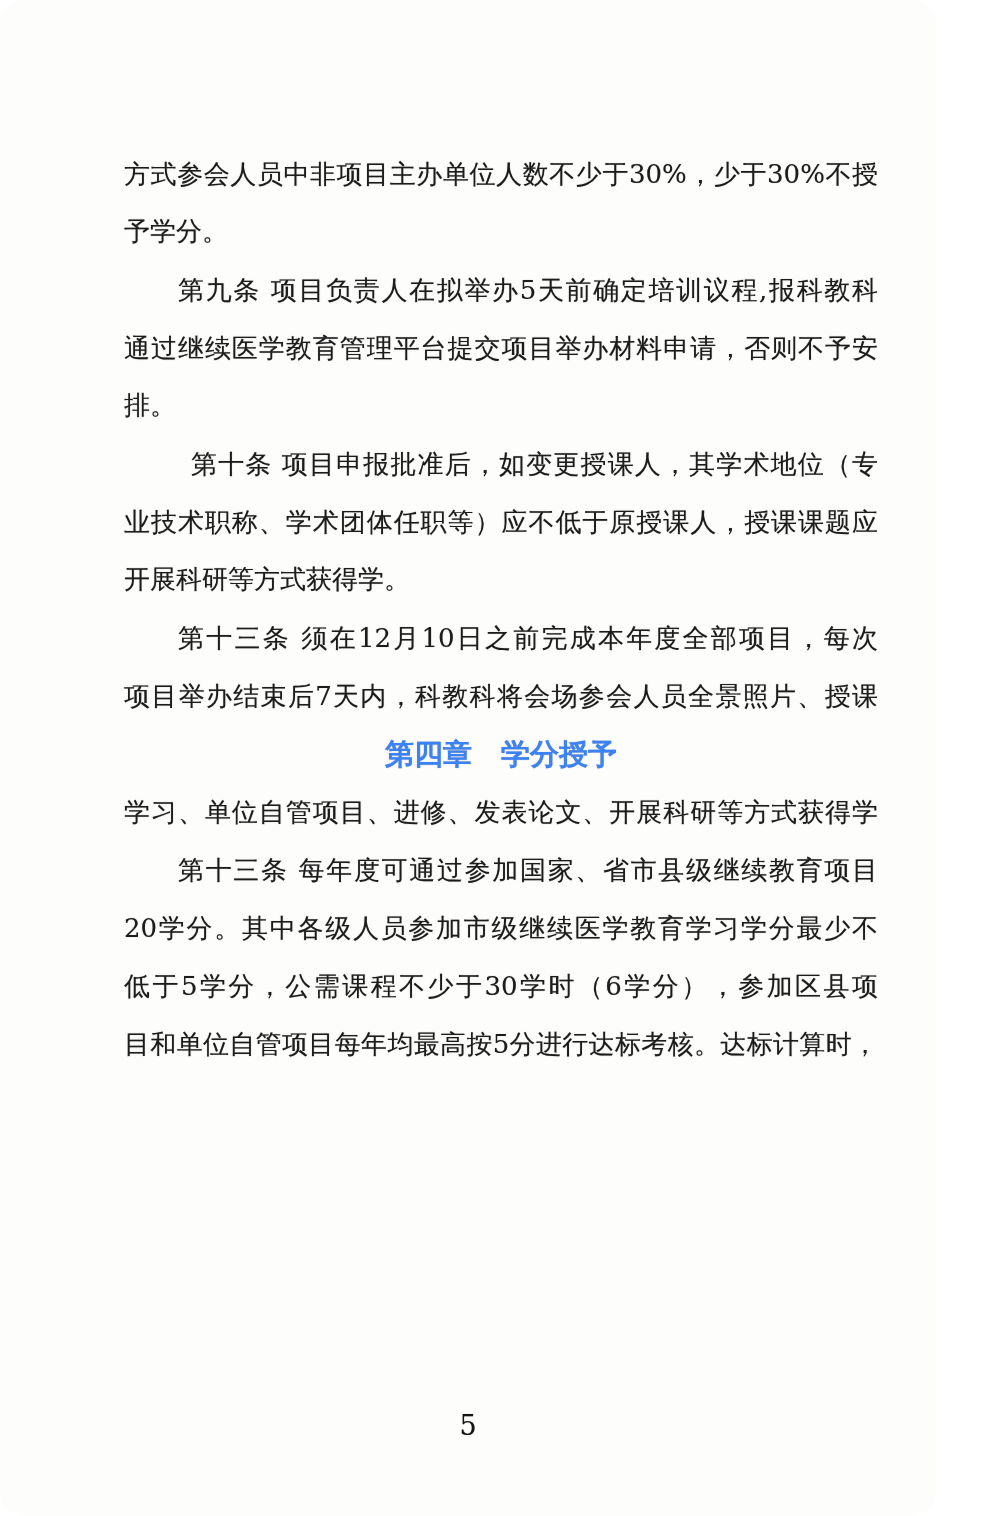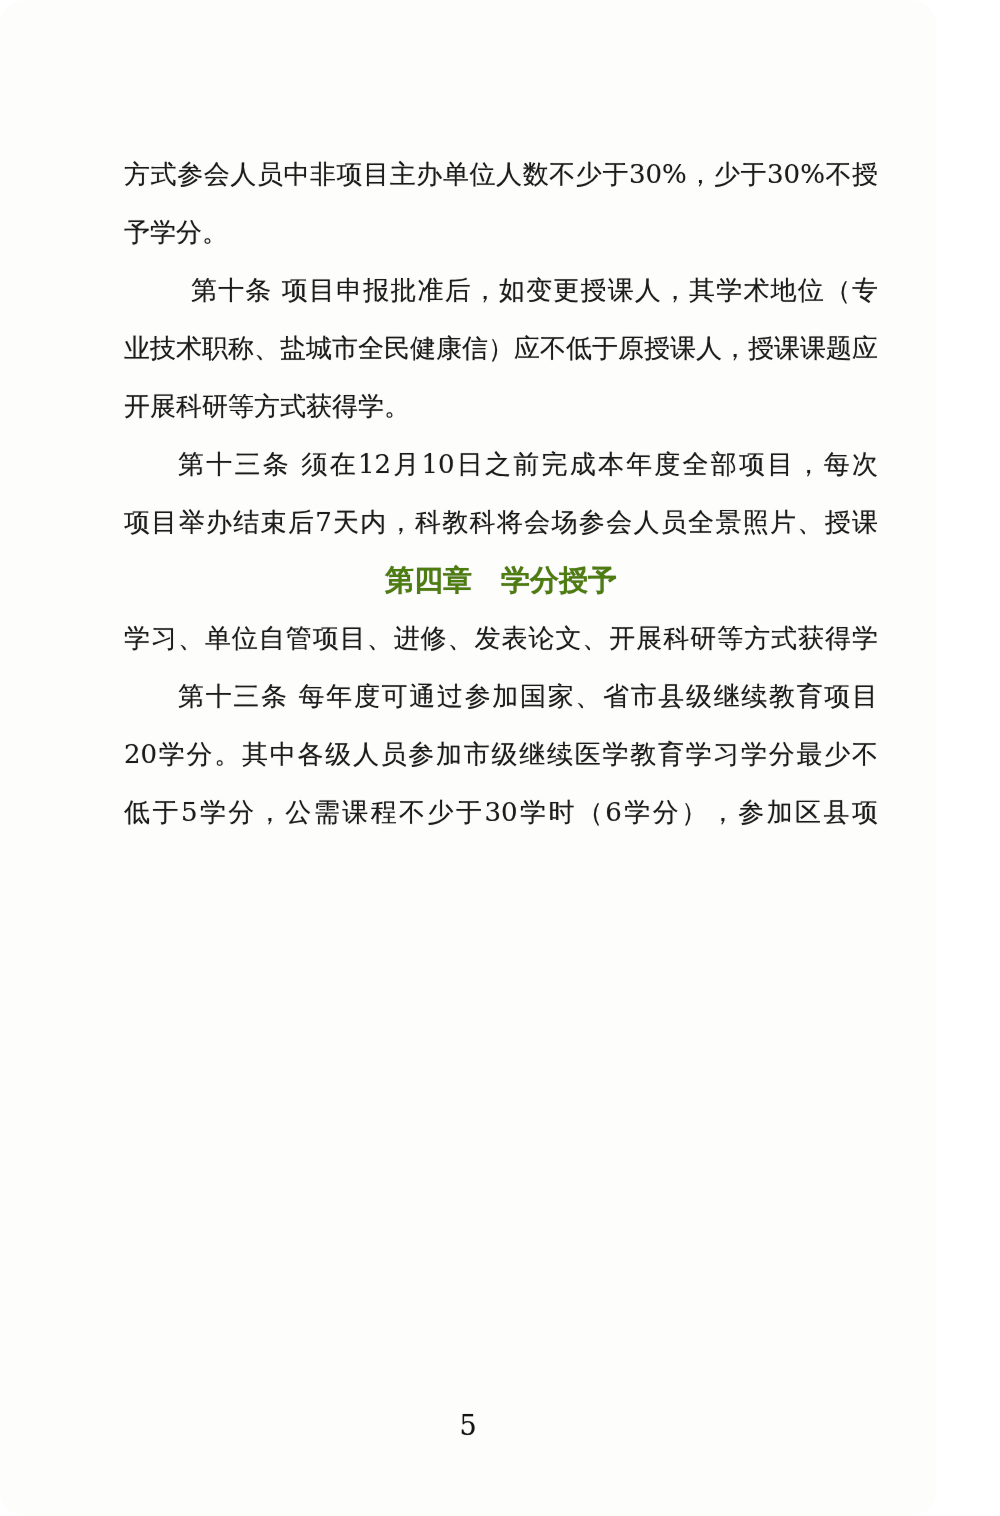--- a/index.html
+++ b/index.html
@@ -34,36 +34,37 @@
     color: #1c1c1c;
     text-align: justify;
     text-align-last: justify;
     text-justify: inter-character;
     text-shadow: 0 0 1px rgba(30,30,30,0.45);
     white-space: normal;
     overflow: visible;
   }
   .line.end {
     text-align-last: left;
+    font-family: Liberation Serif, serif;
   }
   .line.first {
     padding-left: 54px;
   }
   .line.first-deep {
     padding-left: 67px;
   }
   .heading {
     display: block;
     height: 58px;
     line-height: 58px;
     margin: 0;
     font-family: "DejaVu Sans", "Liberation Sans", sans-serif;
     font-weight: 700;
     font-size: 29px;
-    color: #4d7c0f;
+    color: #3b82f6;
     text-align: center;
     text-shadow: 0 0 1px rgba(20,20,20,0.4);
   }
   .page-footer {
     position: absolute;
     top: 1410px;
     left: 0;
     width: 100%;
     text-align: center;
   }
@@ -90,40 +91,46 @@
 
 <div class="page">
 
   <main class="text-block">
 
     <p class="para">
       <span class="line">方式参会人员中非项目主办单位人数不少于30%，少于30%不授</span>
       <span class="line end">予学分。</span>
     </p>
 
+    <p class="para">
+      <span class="line first">第九条 项目负责人在拟举办5天前确定培训议程,报科教科</span>
+      <span class="line">通过继续医学教育管理平台提交项目举办材料申请，否则不予安</span>
+      <span class="line end">排。</span>
+    </p>
 
     <p class="para">
       <span class="line first-deep">第十条 项目申报批准后，如变更授课人，其学术地位（专</span>
-      <span class="line">业技术职称、盐城市全民健康信）应不低于原授课人，授课课题应</span>
+      <span class="line">业技术职称、学术团体任职等）应不低于原授课人，授课课题应</span>
       <span class="line end">开展科研等方式获得学。</span>
     </p>
 
     <p class="para">
       <span class="line first">第十三条 须在12月10日之前完成本年度全部项目，每次</span>
       <span class="line">项目举办结束后7天内，科教科将会场参会人员全景照片、授课</span>
     </p>
 
     <h2 class="heading">第四章　学分授予</h2>
 
 
     <p class="para">
       <span class="line">学习、单位自管项目、进修、发表论文、开展科研等方式获得学</span>
       <span class="line first">第十三条 每年度可通过参加国家、省市县级继续教育项目</span>
       <span class="line">20学分。其中各级人员参加市级继续医学教育学习学分最少不</span>
       <span class="line">低于5学分，公需课程不少于30学时（6学分），参加区县项</span>
+      <span class="line">目和单位自管项目每年均最高按5分进行达标考核。达标计算时，</span>
     </p>
 
   </main>
 
   <footer class="page-footer">
     <span class="page-number">5</span>
   </footer>
 
   <div class="artifact a1"></div>
   <div class="artifact a2"></div>

